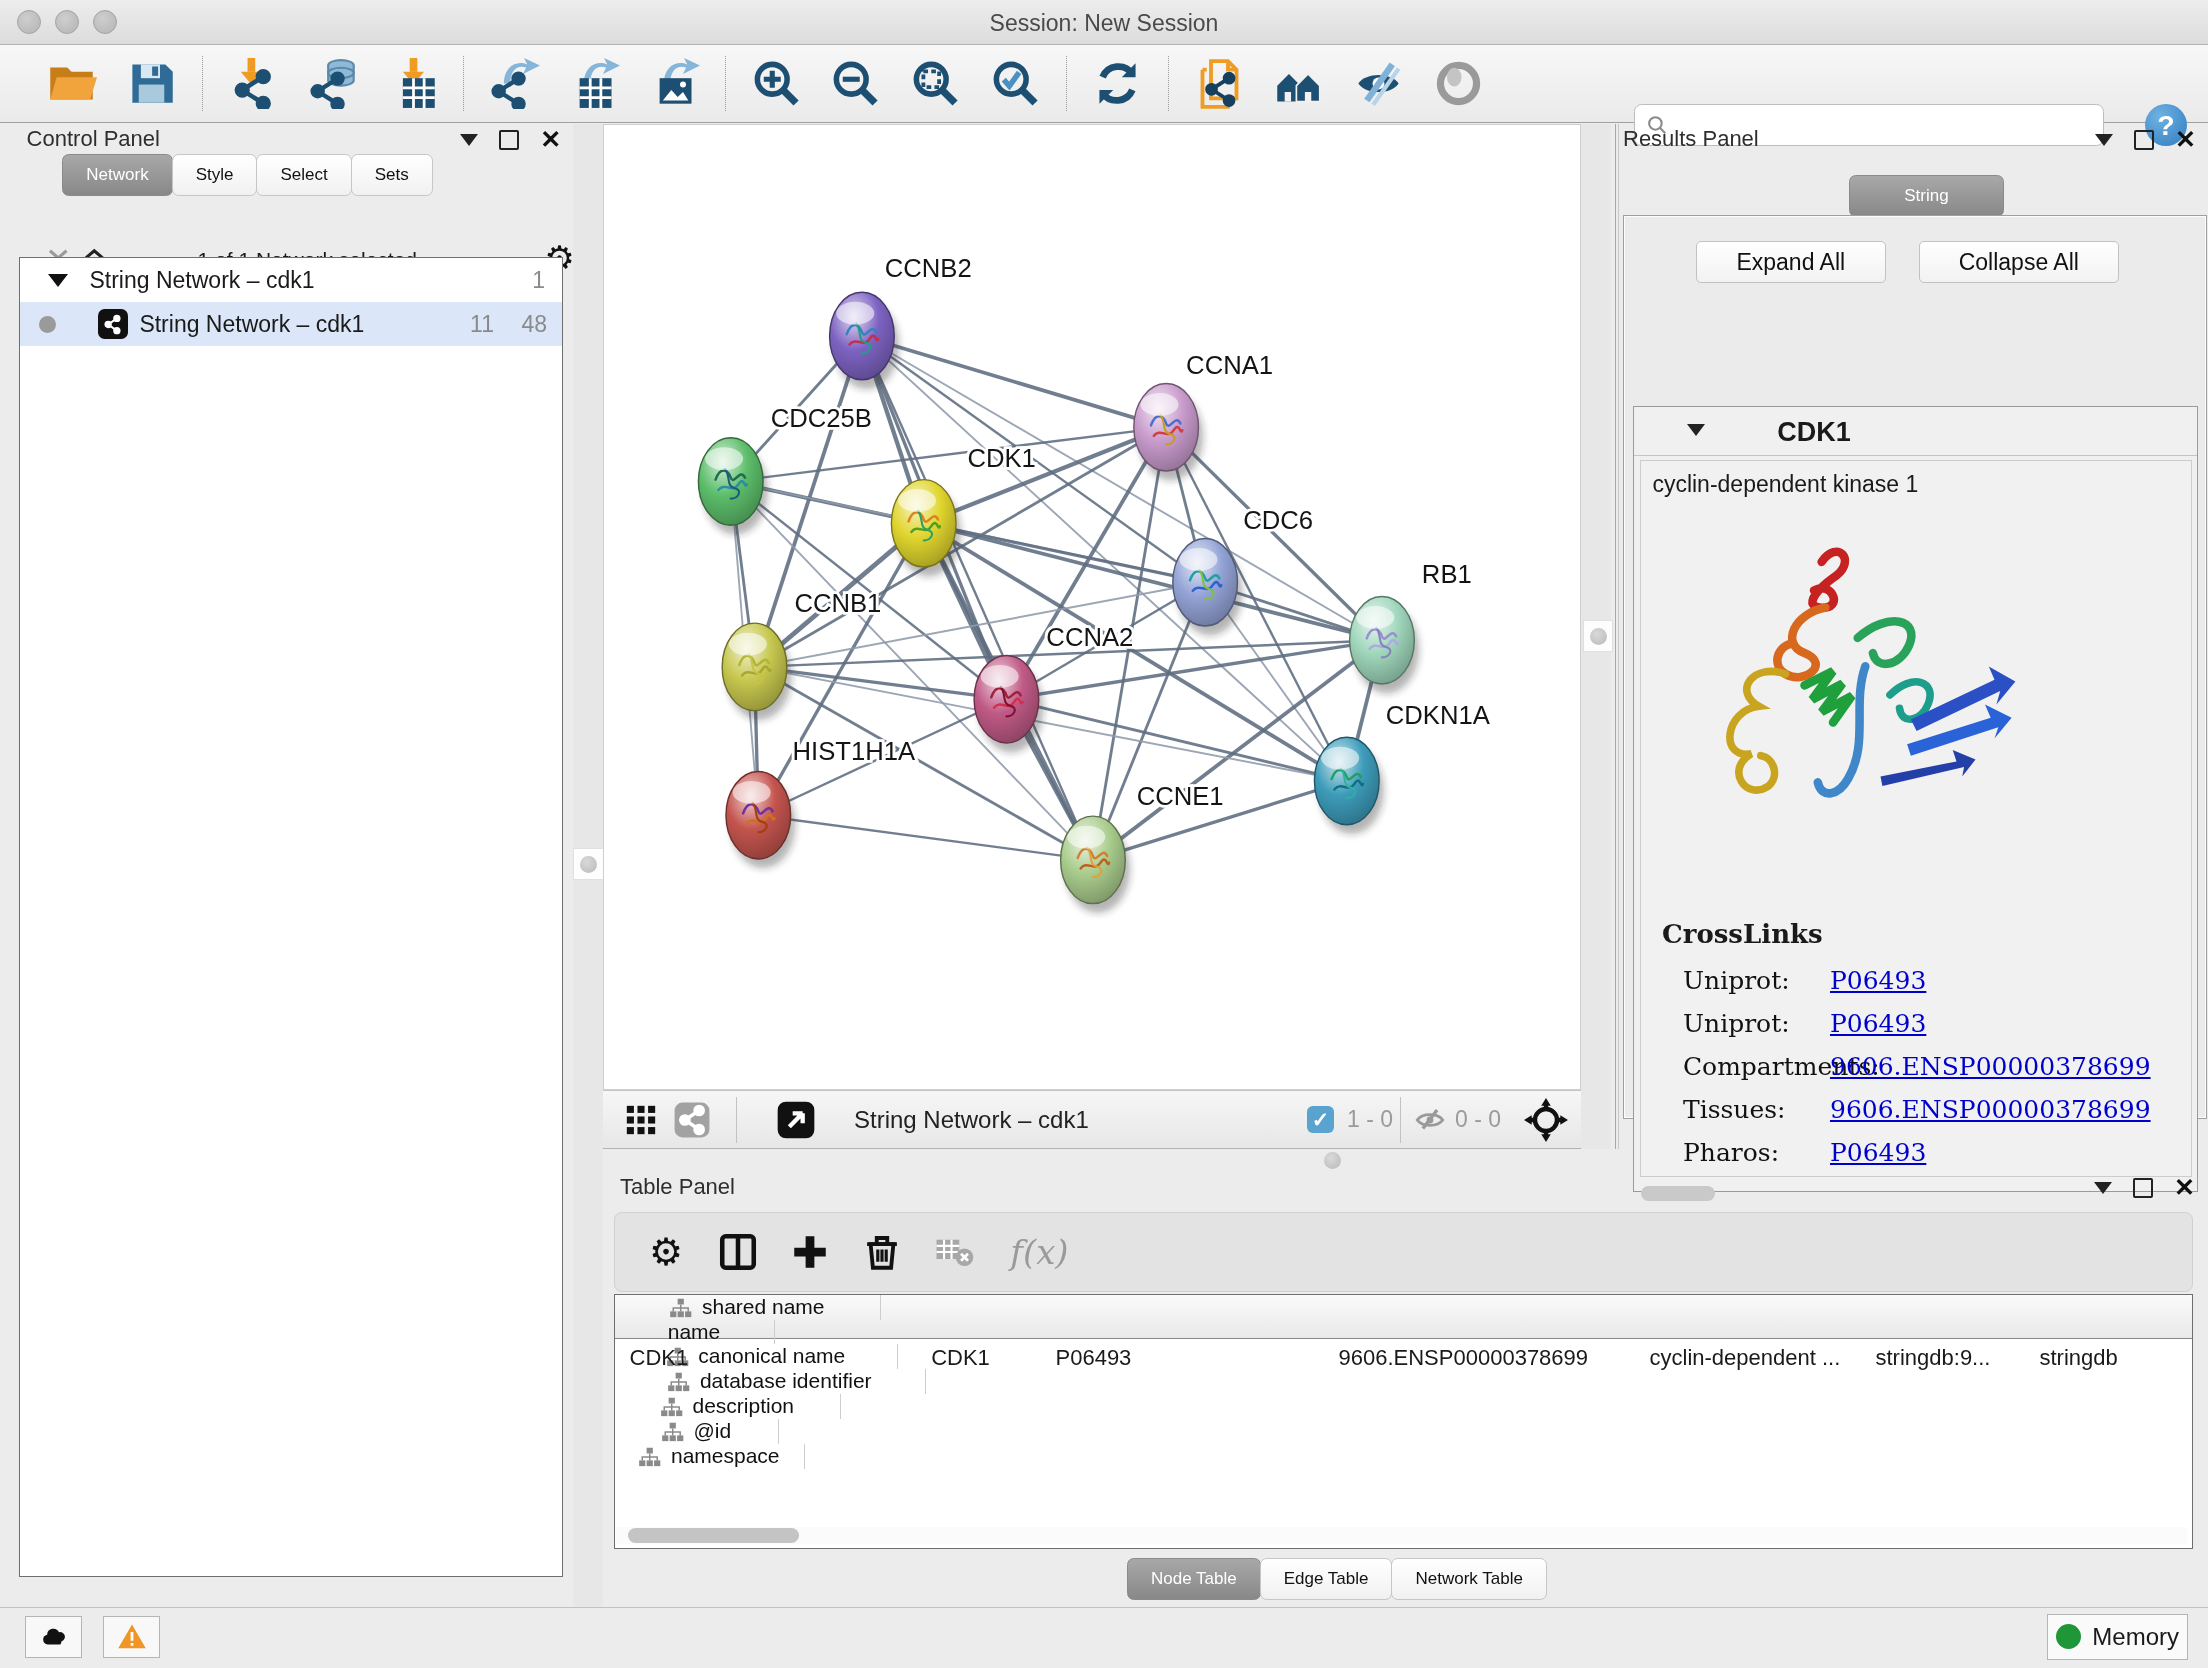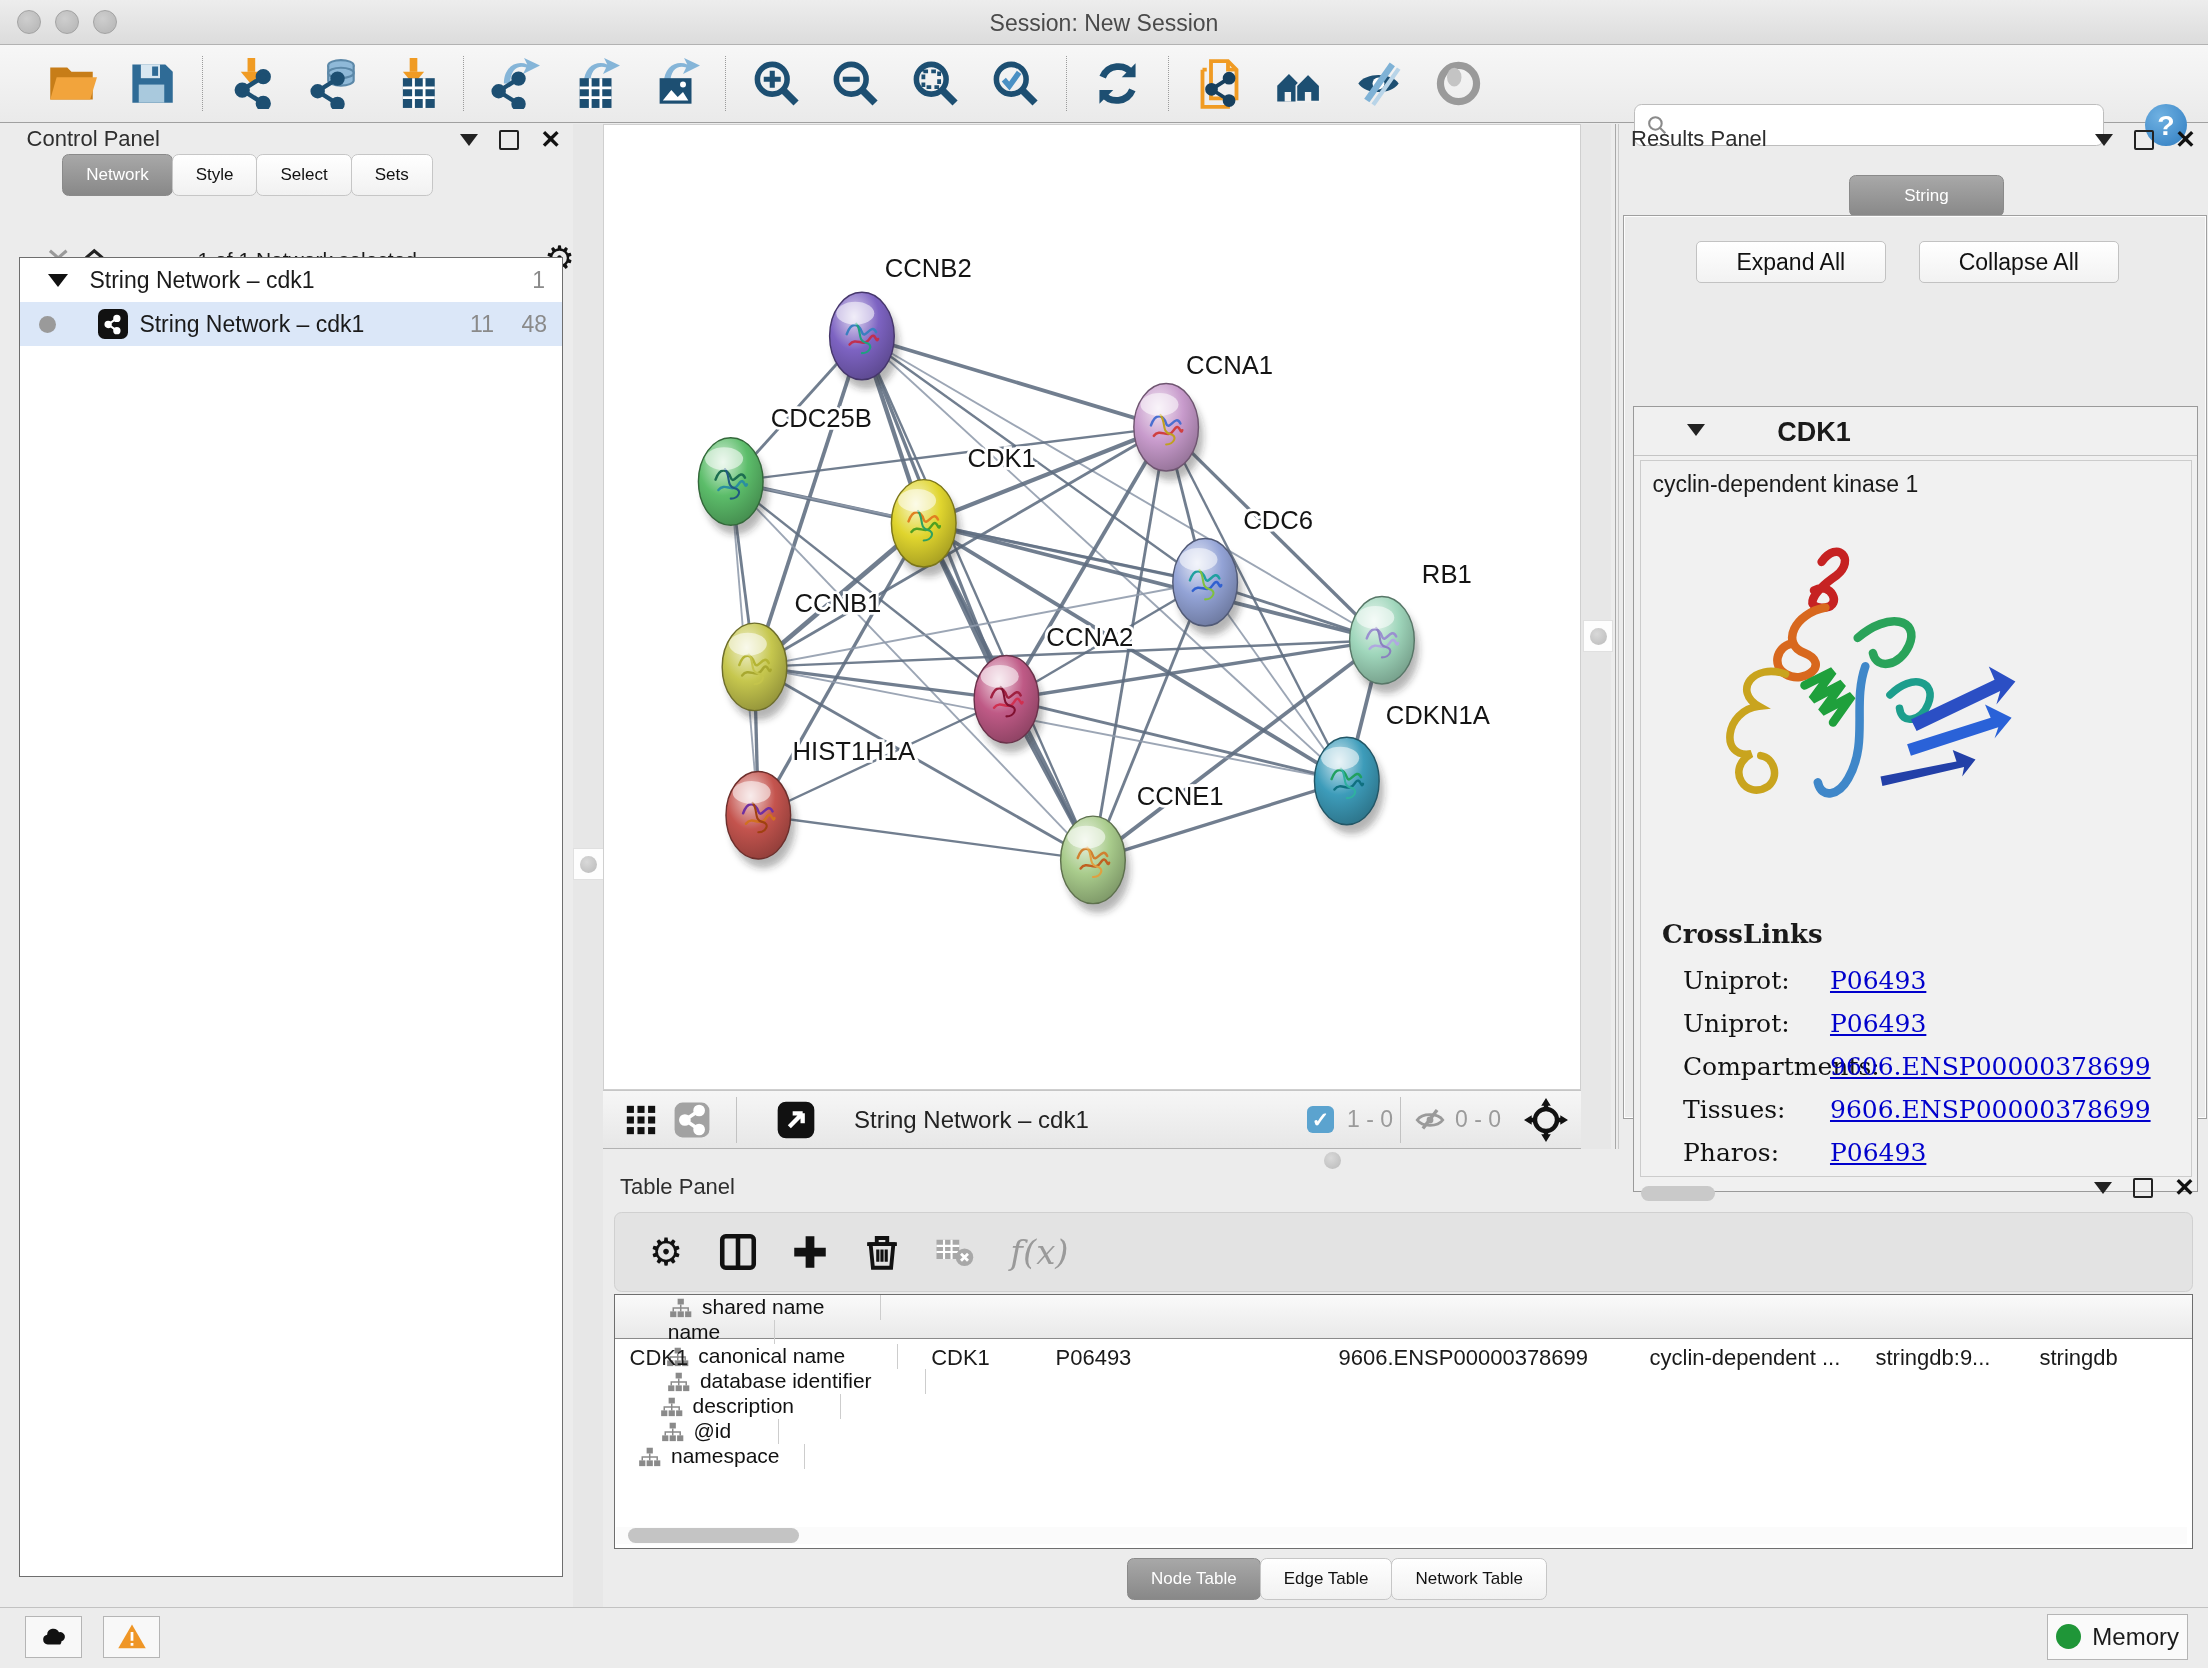--- a/index.html
+++ b/index.html
@@ -669,21 +669,21 @@
         </svg>
     </div>
   </div>
   <div class="h-split">
     <div class="split-handle" style="left:715px;top:-3.8px">
         <i></i>
       </div>
   </div>
 
   <div class="results-panel">
-    <span class="panel-title" style="position:absolute;left:12px;top:1.9px">Results Panel</span>
+    <span class="panel-title" style="position:absolute;left:4px;top:1.9px">Results Panel</span>
     <div class="panel-ctrls" style="left:476px;top:5.7px">
       <span class="pc-arrow"></span>
       <span class="pc-float"></span>
       <span class="pc-close">✕</span>
     </div>
     <div class="tab selected rp-tab">String</div>
     <div class="rp-outer">
       <div class="rp-btn" style="left:72px;top:25px;width:188px">Expand All</div>
       <div class="rp-btn" style="left:295px;top:25px;width:198px">Collapse All</div>
       <div class="rp-inner">

